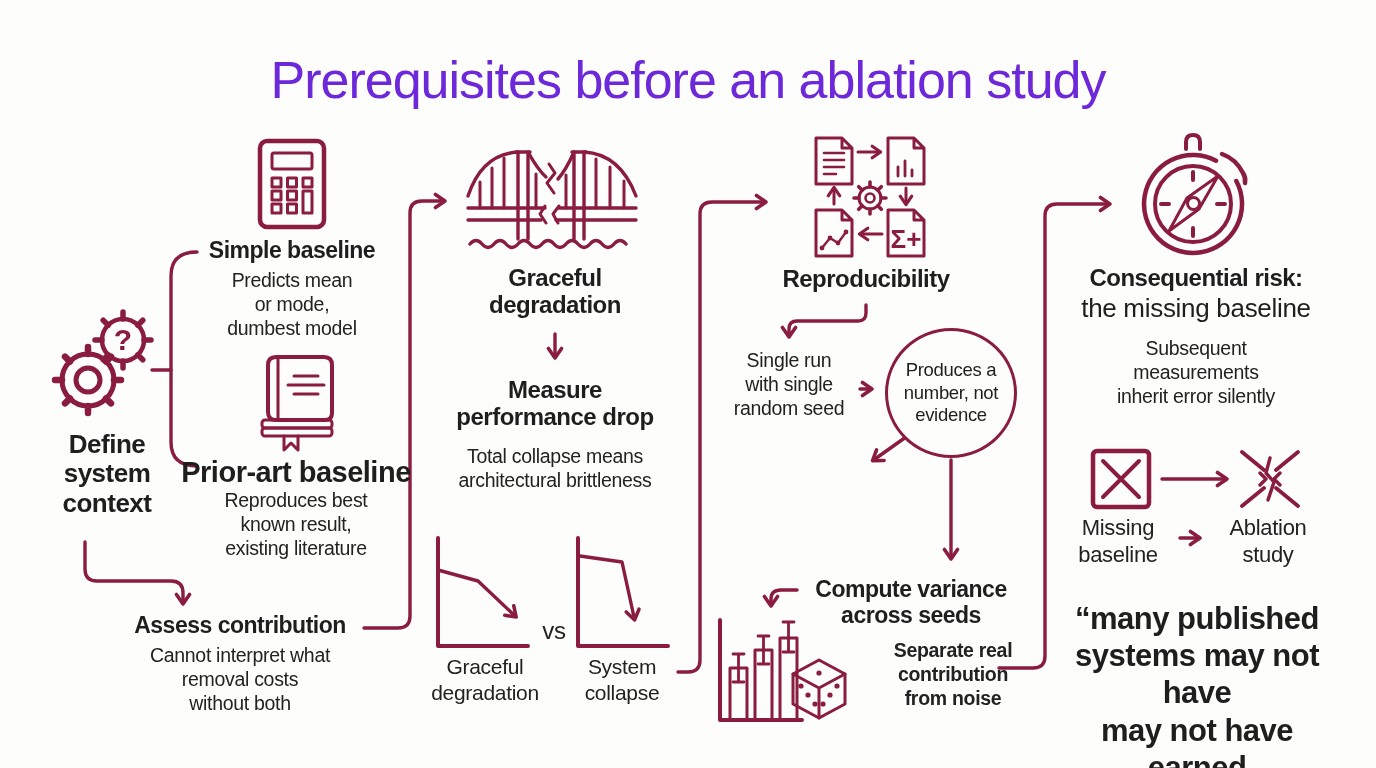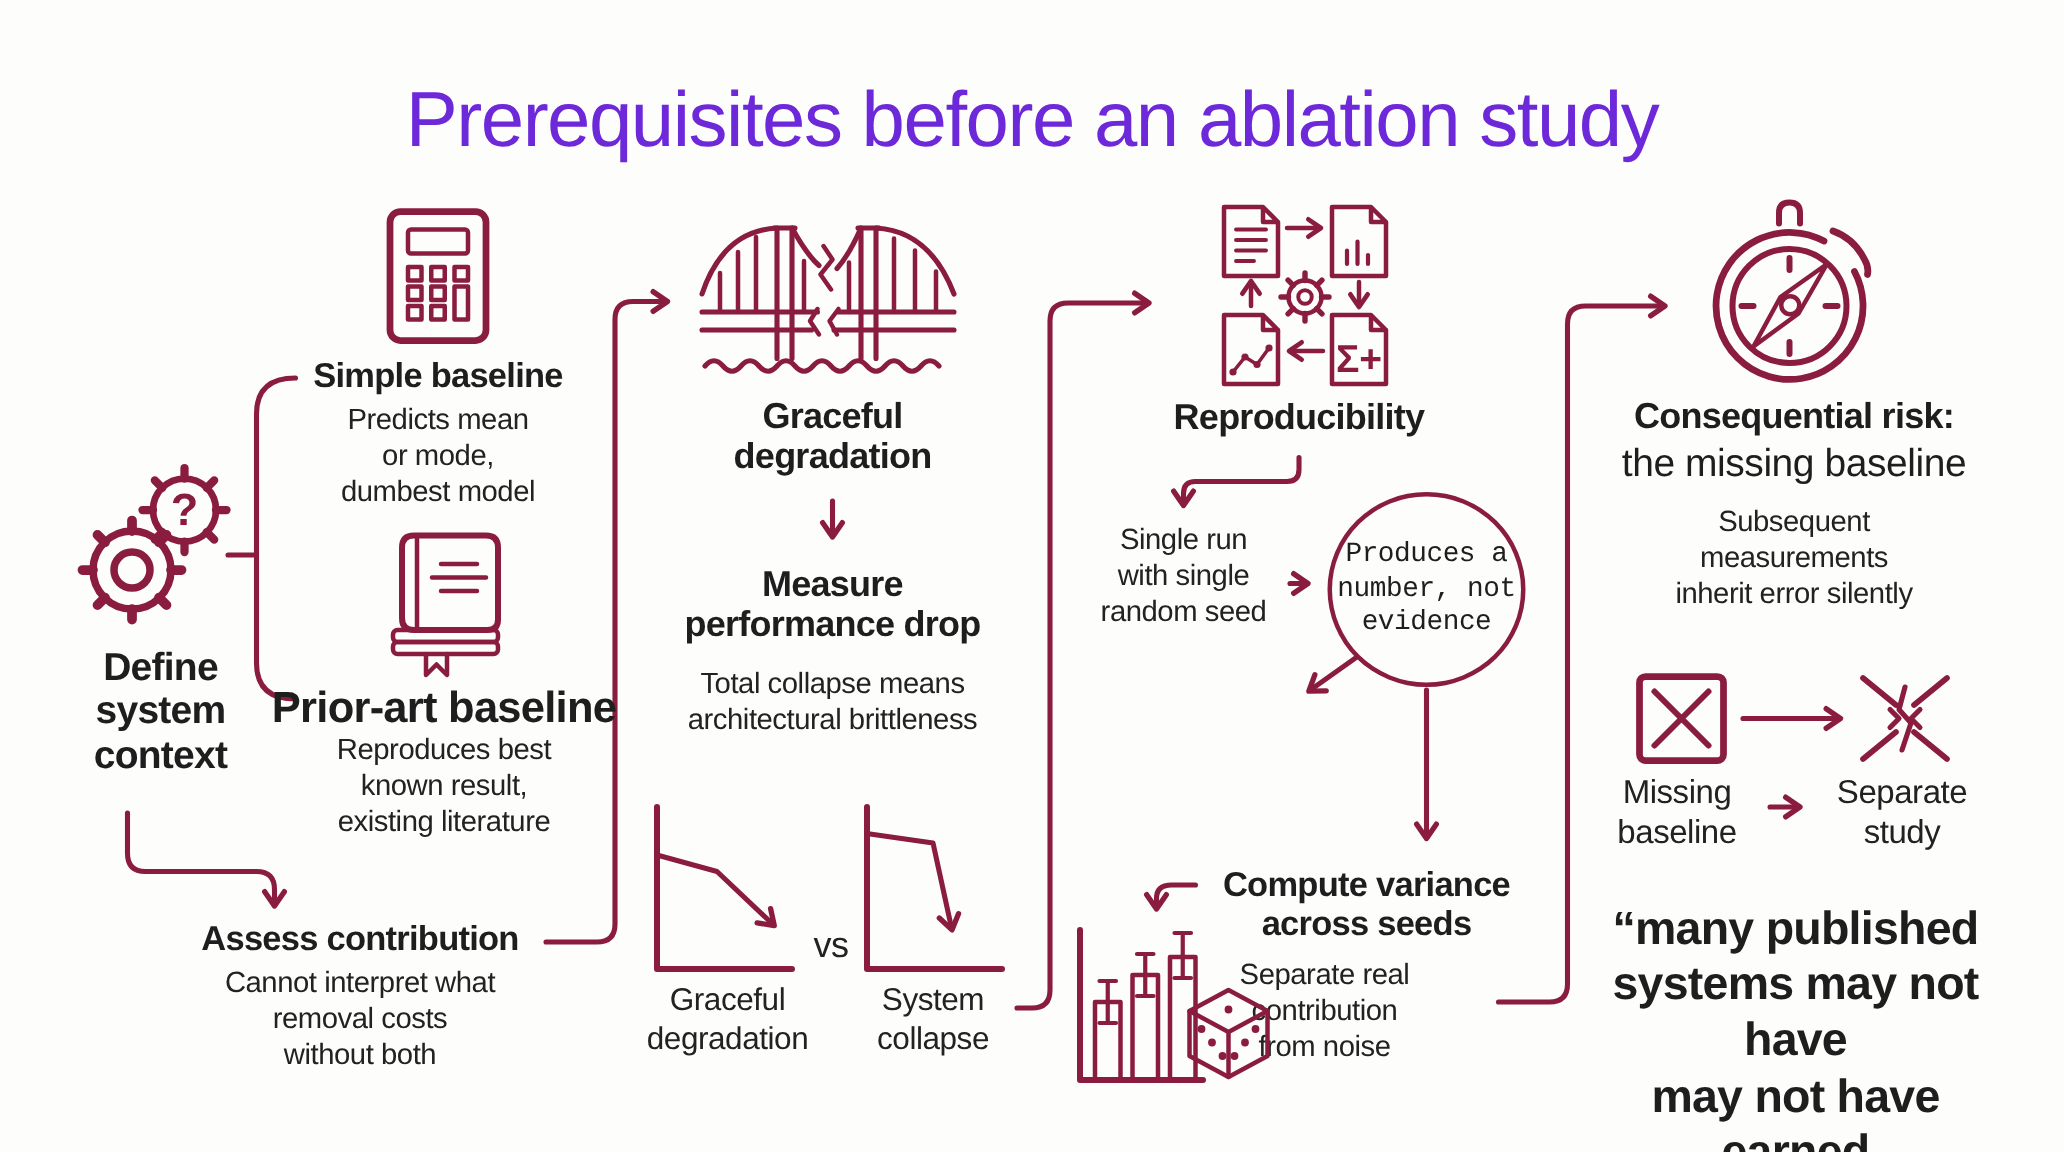--- a/index.html
+++ b/index.html
@@ -157,29 +157,29 @@
     <path class="ln2" d="M46,16 H66" marker-end="url(#ah)"></path>
     <path class="ln2" d="M94,52 V66" marker-end="url(#ah)"></path>
     <path class="ln2" d="M70,98 H50" marker-end="url(#ah)"></path>
     <path class="ln2" d="M22,68 V54" marker-end="url(#ah)"></path>
   </svg>
   <div class="abs t hd" style="left:766px;top:265px;width:200px;font-size:24px;">Reproducibility</div>
   <div class="abs t bd" style="left:714px;top:348px;width:150px;">Single run
 with single
 random seed</div>
 
-  <div class="abs circle-note" style="left:885px;top:328px;width:132px;height:130px;font-family:Liberation Mono, monospace;">
+  <div class="abs circle-note" style="left:885px;top:328px;width:132px;height:130px;">
     <div class="inner t">Produces a
 number, not
 evidence</div>
   </div>
 
   <div class="abs t hd" style="left:786px;top:576px;width:250px;font-size:23px;">Compute variance
 across seeds</div>
-  <div class="abs t bd" style="left:808px;top:638px;width:150px;">Separate real
+  <div class="abs t bd" style="left:878px;top:638px;width:150px;font-weight:bold;">Separate real
 contribution
 from noise</div>
 
   <svg class="icon" style="left:712px;top:614px;" width="140" height="118" viewBox="0 0 140 118">
     <path class="ln" style="stroke-width:4" d="M8,6 V106 H90"></path>
     <rect class="ln2" x="18" y="54" width="17" height="52"></rect>
     <path class="ln2" style="stroke-width:2.8" d="M26.5,40 V68 M21,40 H32 M21,68 H32"></path>
     <rect class="ln2" x="43" y="36" width="17" height="70"></rect>
     <path class="ln2" style="stroke-width:2.8" d="M51.5,22 V50 M46,22 H57 M46,50 H57"></path>
     <rect class="ln2" x="68" y="24" width="17" height="82"></rect>
@@ -216,21 +216,21 @@
     <rect class="ln" style="stroke-width:4.5" x="5" y="5" width="56" height="56" rx="4"></rect>
     <path class="ln" style="stroke-width:4" d="M15,15 L51,51 M51,15 L15,51"></path>
   </svg>
   <svg class="icon" style="left:1238px;top:446px;" width="64" height="66" viewBox="0 0 64 66">
     <path class="ln" style="stroke-width:3.8" d="M4,6 L26,24 M4,60 L26,42 M60,6 L38,24 M60,60 L38,42"></path>
     <path class="ln" style="stroke-width:3.4" d="M22,27 L28,33 L22,39 M42,27 L36,33 L42,39"></path>
     <path class="ln" style="stroke-width:3.4" d="M32,12 L28,27 L36,36 L30,54"></path>
   </svg>
   <div class="abs t bd" style="left:1058px;top:514px;width:120px;font-size:22px;">Missing
 baseline</div>
-  <div class="abs t bd" style="left:1208px;top:514px;width:120px;font-size:22px;">Separate
+  <div class="abs t bd" style="left:1208px;top:514px;width:120px;font-size:22px;">Ablation
 study</div>
 
   <div class="abs t hd" style="left:1057px;top:600px;width:280px;font-size:31px;line-height:1.2;">“many published
 systems may not have
 may not have earned
 their complexity.”</div>
 
 </div>
 
 </body></html>

